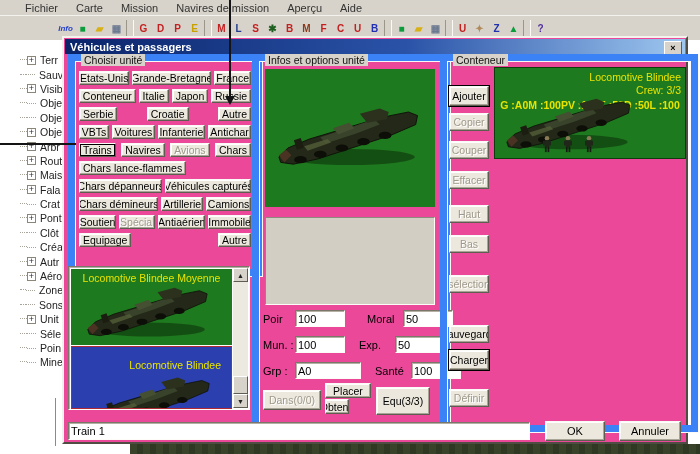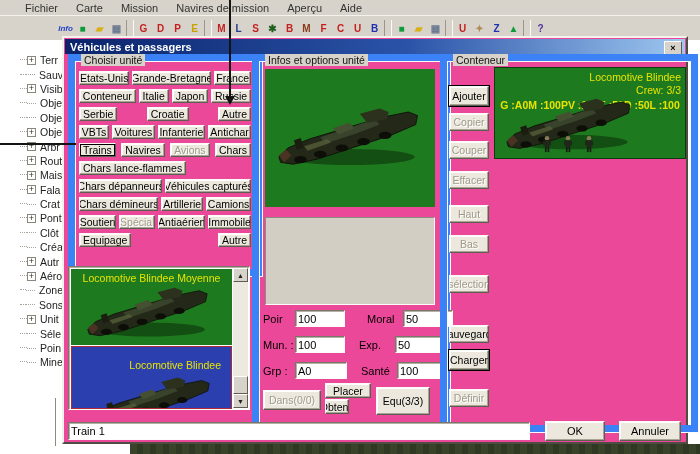--- a/index.html
+++ b/index.html
@@ -461,21 +461,21 @@
         <input class="field" style="width: 50px;" readonly="" value="50">
       </div>
       <div class="srow" style="left:4px;top:275px;">
         <span class="slabel" style="width:32px;">Mun. :</span>
         <input class="field" style="width: 50px;" readonly="" value="100">
         <span class="slabel" style="width:36px;margin-left:14px;">Exp.</span>
         <input class="field" style="width: 50px;" readonly="" value="50">
       </div>
       <div class="srow" style="left:4px;top:301px;">
         <span class="slabel" style="width:32px;">Grp :</span>
-        <input class="field" style="width: 52px;" readonly="" value="A0">
+        <input class="field" style="width: 66px;" readonly="" value="A0">
         <span class="slabel" style="width:36px;margin-left:14px;">Santé</span>
         <input class="field" style="width: 50px;" readonly="" value="100">
       </div>
 
       <span class="btn dis abs" style="left:4px;top:329px;width:58px;height:20px;">Dans(0/0)</span>
       <span class="btn abs" style="left:66px;top:322px;width:46px;height:15px;">Placer</span>
       <span class="btn abs" style="left:66px;top:338px;width:24px;height:15px;">Obtenir</span>
       <span class="btn abs" style="left:117px;top:326px;width:54px;height:28px;">Equ(3/3)</span>
     </div>
 

